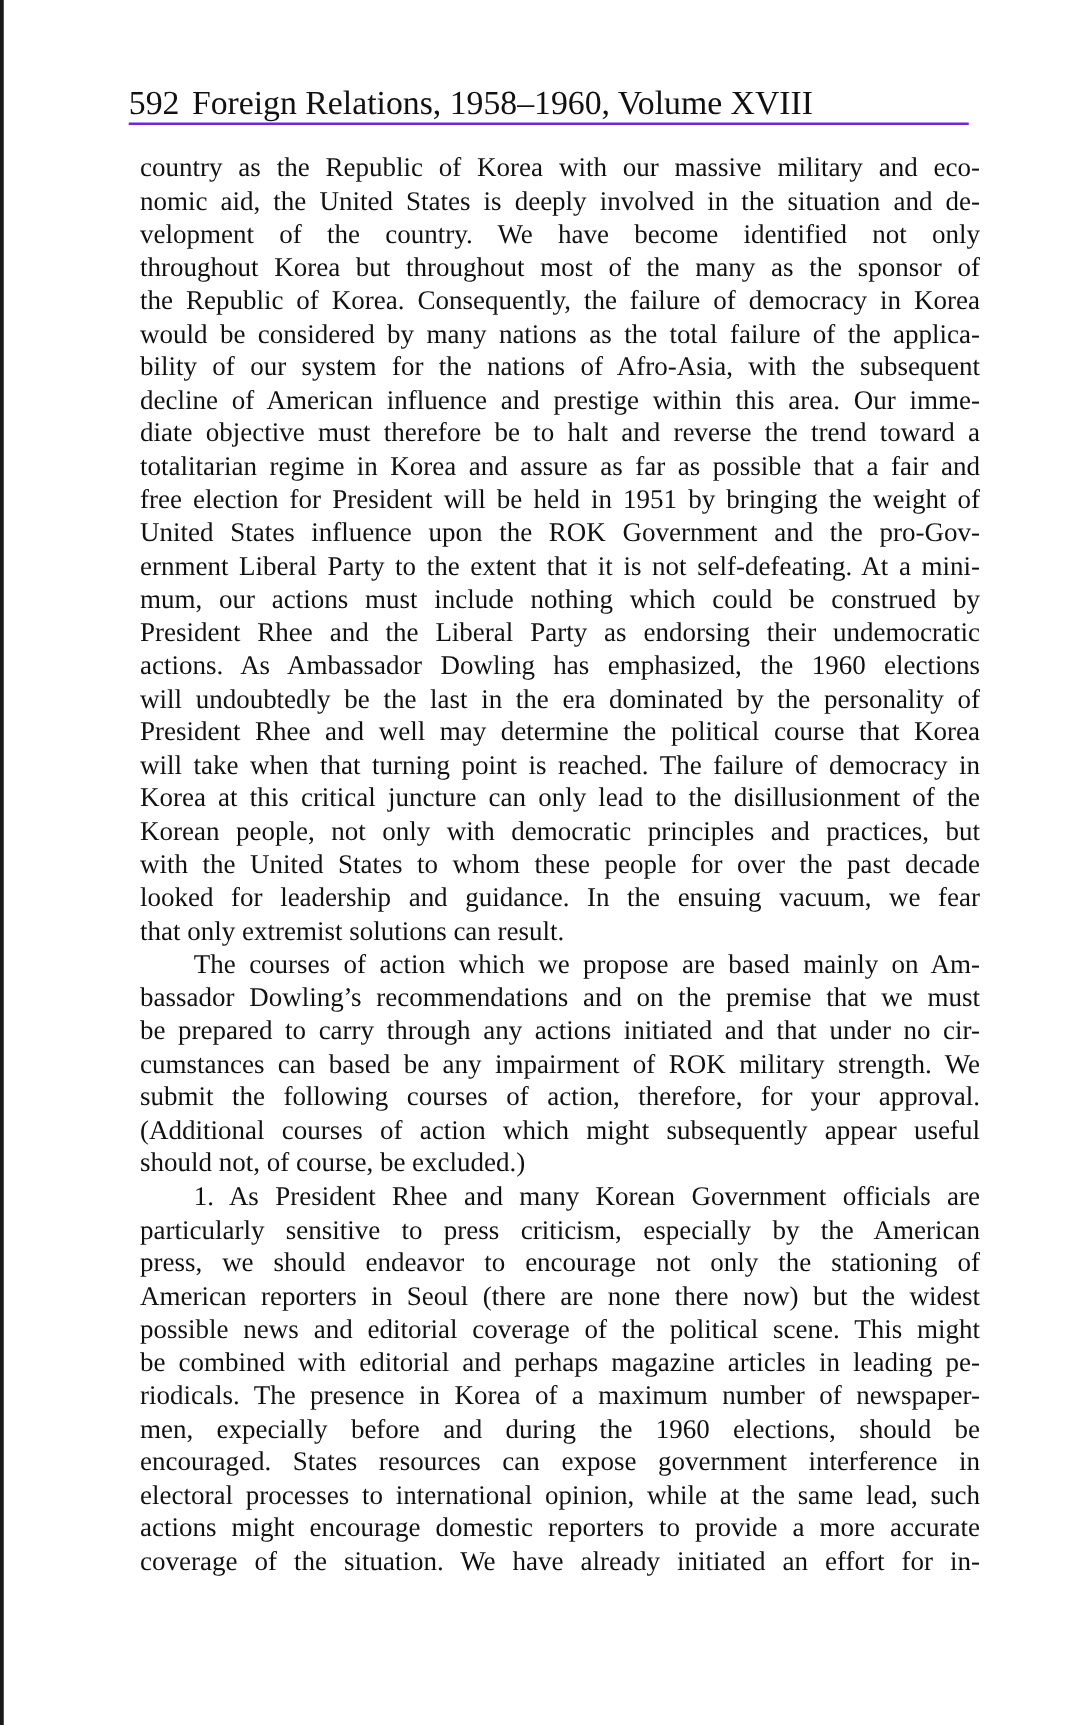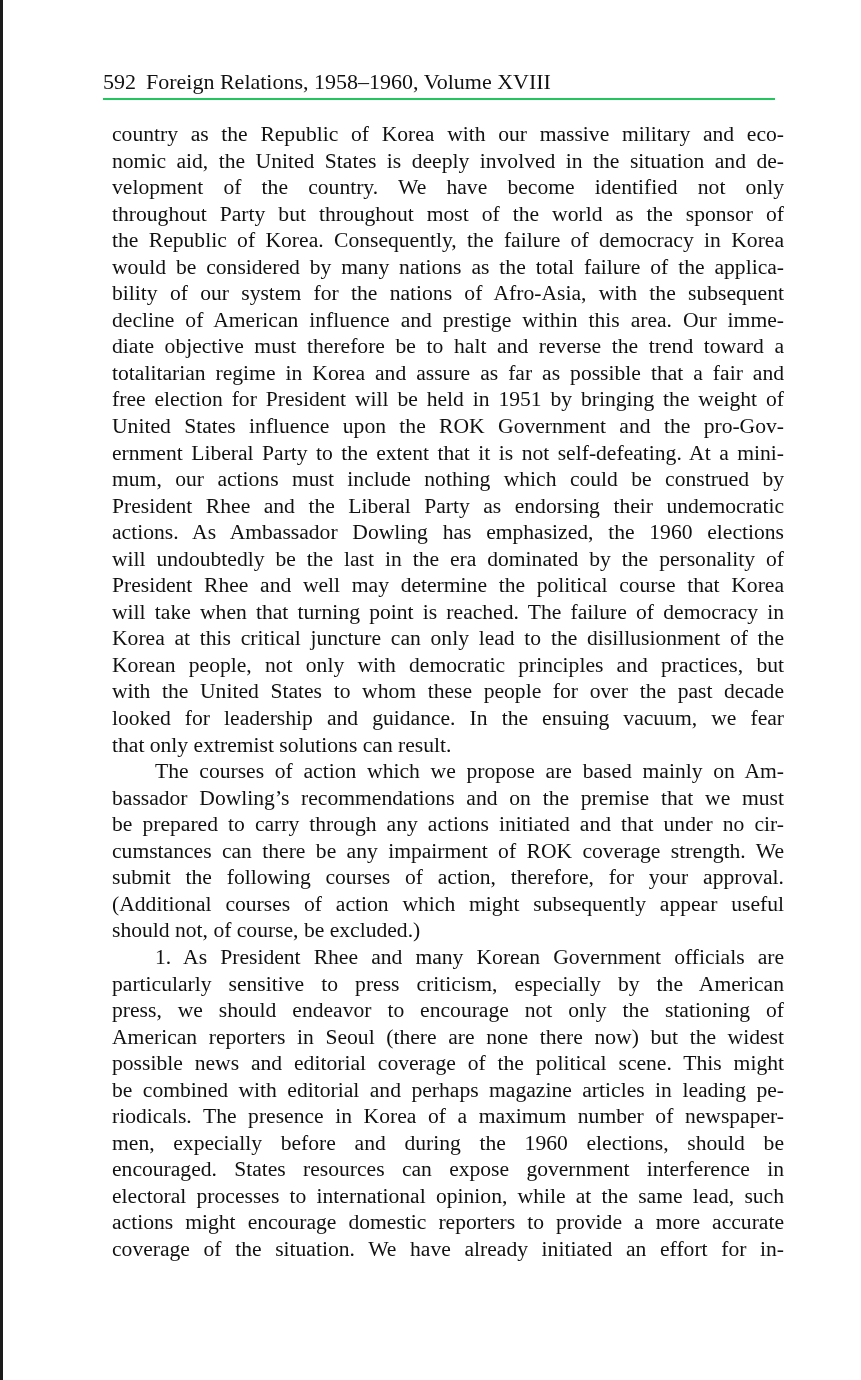--- a/index.html
+++ b/index.html
@@ -22,22 +22,22 @@
       width: 3px;
       height: 1380px;
       background: #1a1a1a;
     }
     .running-head {
       position: absolute;
       left: 103px;
       top: 68px;
       width: 672px;
       height: 30px;
-      border-bottom: 2px solid #22c55e;
-      font-size: 22px;
+      border-bottom: 2px solid #6d28d9;
+      font-size: 27px;
       line-height: 28px;
       white-space: nowrap;
     }
     .running-head .page-number {
       margin-right: 10px;
     }
     .body-text {
       position: absolute;
       left: 112px;
       top: 121px;
@@ -69,21 +69,21 @@
 
 <div class="running-head">
   <span class="page-number">592</span><span class="running-title">Foreign Relations, 1958–1960, Volume XVIII</span>
 </div>
 
 <div class="body-text">
   <p class="para">
       <span class="line">country as the Republic of Korea with our massive military and eco-</span>
       <span class="line">nomic aid, the United States is deeply involved in the situation and de-</span>
       <span class="line">velopment of the country. We have become identified not only</span>
-      <span class="line">throughout Party but throughout most of the world as the sponsor of</span>
+      <span class="line">throughout Korea but throughout most of the many as the sponsor of</span>
       <span class="line">the Republic of Korea. Consequently, the failure of democracy in Korea</span>
       <span class="line">would be considered by many nations as the total failure of the applica-</span>
       <span class="line">bility of our system for the nations of Afro-Asia, with the subsequent</span>
       <span class="line">decline of American influence and prestige within this area. Our imme-</span>
       <span class="line">diate objective must therefore be to halt and reverse the trend toward a</span>
       <span class="line">totalitarian regime in Korea and assure as far as possible that a fair and</span>
       <span class="line">free election for President will be held in 1951 by bringing the weight of</span>
       <span class="line">United States influence upon the ROK Government and the pro-Gov-</span>
       <span class="line">ernment Liberal Party to the extent that it is not self-defeating. At a mini-</span>
       <span class="line">mum, our actions must include nothing which could be construed by</span>
@@ -95,21 +95,21 @@
       <span class="line">Korea at this critical juncture can only lead to the disillusionment of the</span>
       <span class="line">Korean people, not only with democratic principles and practices, but</span>
       <span class="line">with the United States to whom these people for over the past decade</span>
       <span class="line">looked for leadership and guidance. In the ensuing vacuum, we fear</span>
       <span class="line last">that only extremist solutions can result.</span>
     </p>
   <p class="para">
       <span class="line indent">The courses of action which we propose are based mainly on Am-</span>
       <span class="line">bassador Dowling’s recommendations and on the premise that we must</span>
       <span class="line">be prepared to carry through any actions initiated and that under no cir-</span>
-      <span class="line">cumstances can there be any impairment of ROK coverage strength. We</span>
+      <span class="line">cumstances can based be any impairment of ROK military strength. We</span>
       <span class="line">submit the following courses of action, therefore, for your approval.</span>
       <span class="line">(Additional courses of action which might subsequently appear useful</span>
       <span class="line last">should not, of course, be excluded.)</span>
     </p>
   <p class="para">
       <span class="line indent">1.  As President Rhee and many Korean Government officials are</span>
       <span class="line">particularly sensitive to press criticism, especially by the American</span>
       <span class="line">press, we should endeavor to encourage not only the stationing of</span>
       <span class="line">American reporters in Seoul (there are none there now) but the widest</span>
       <span class="line">possible news and editorial coverage of the political scene. This might</span>

